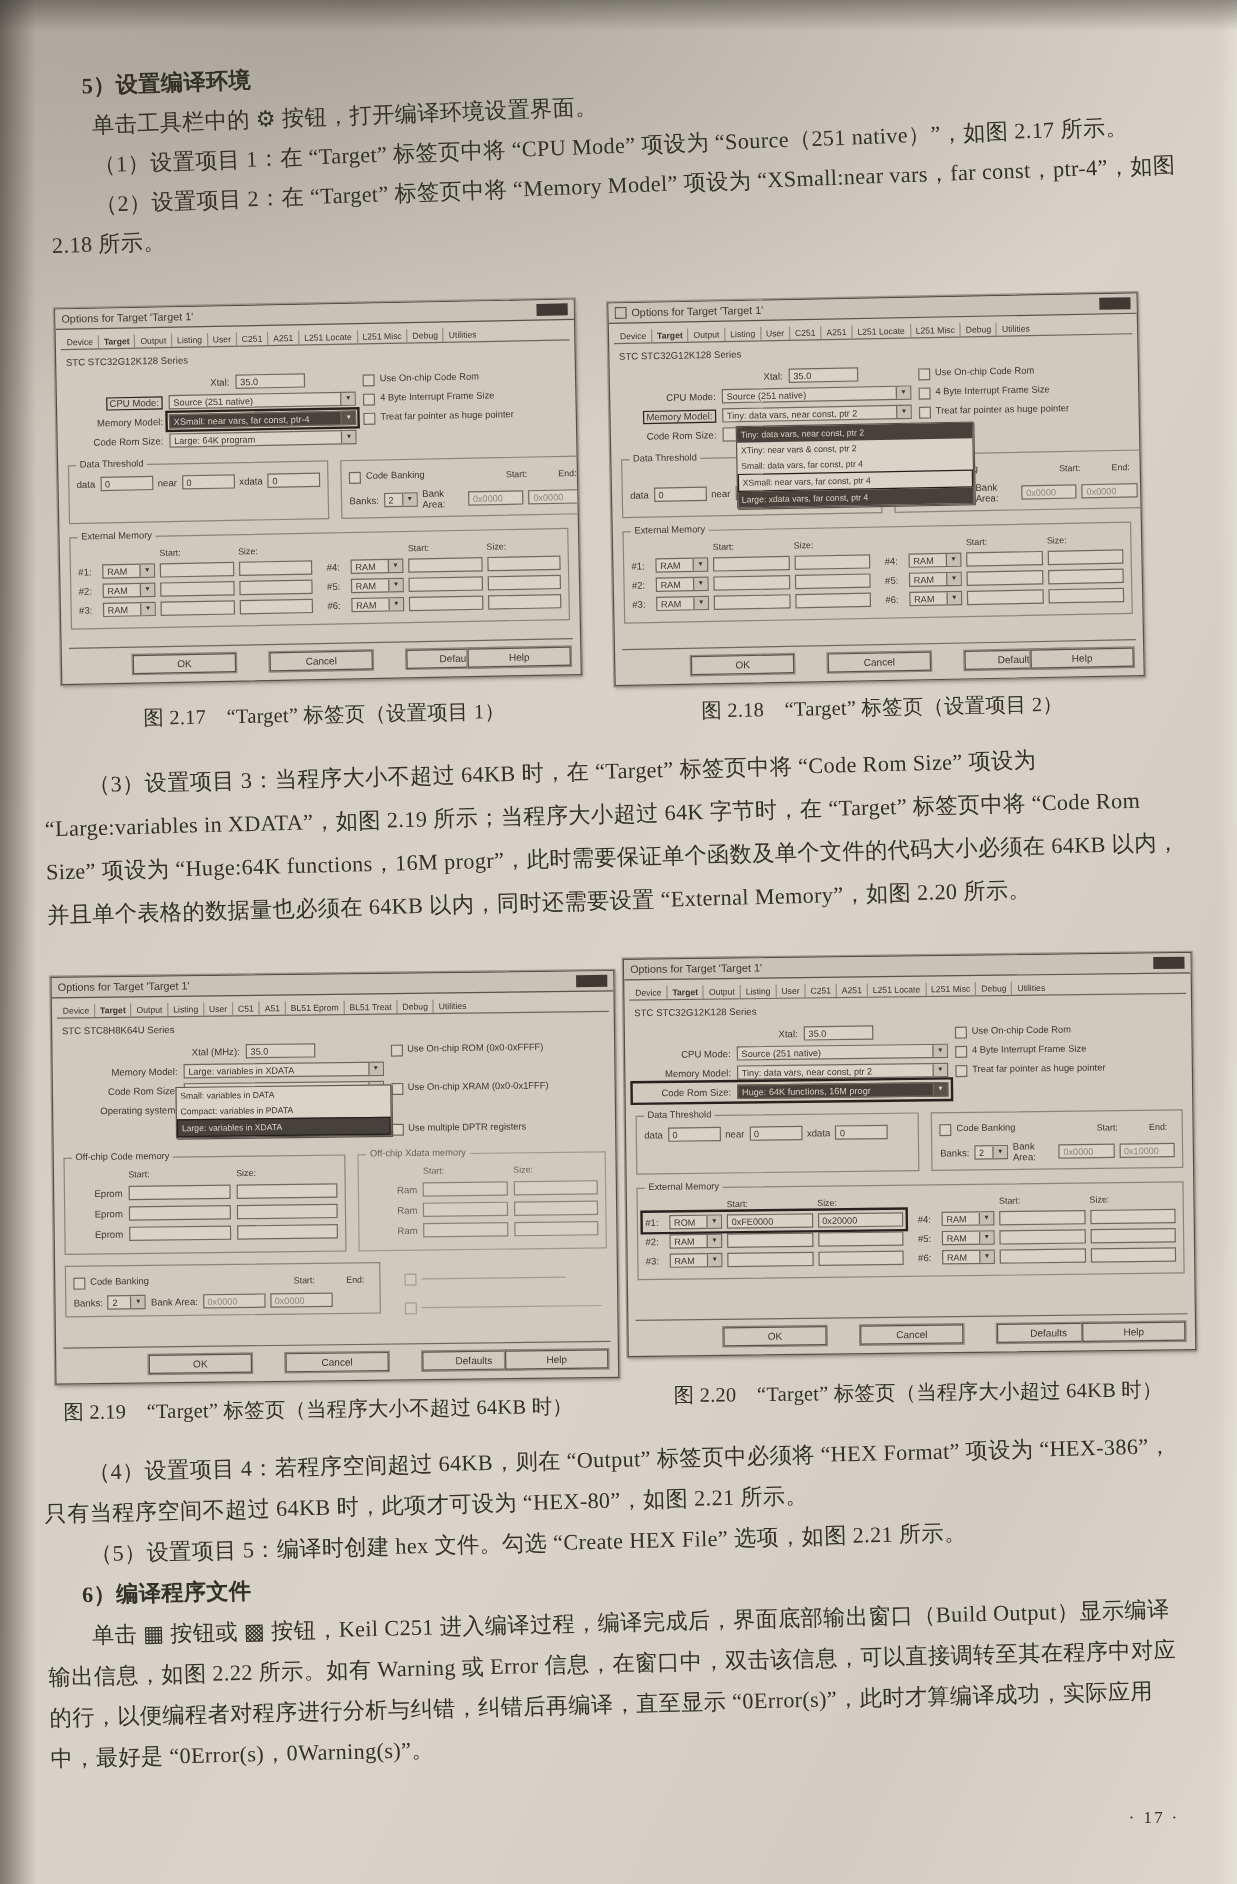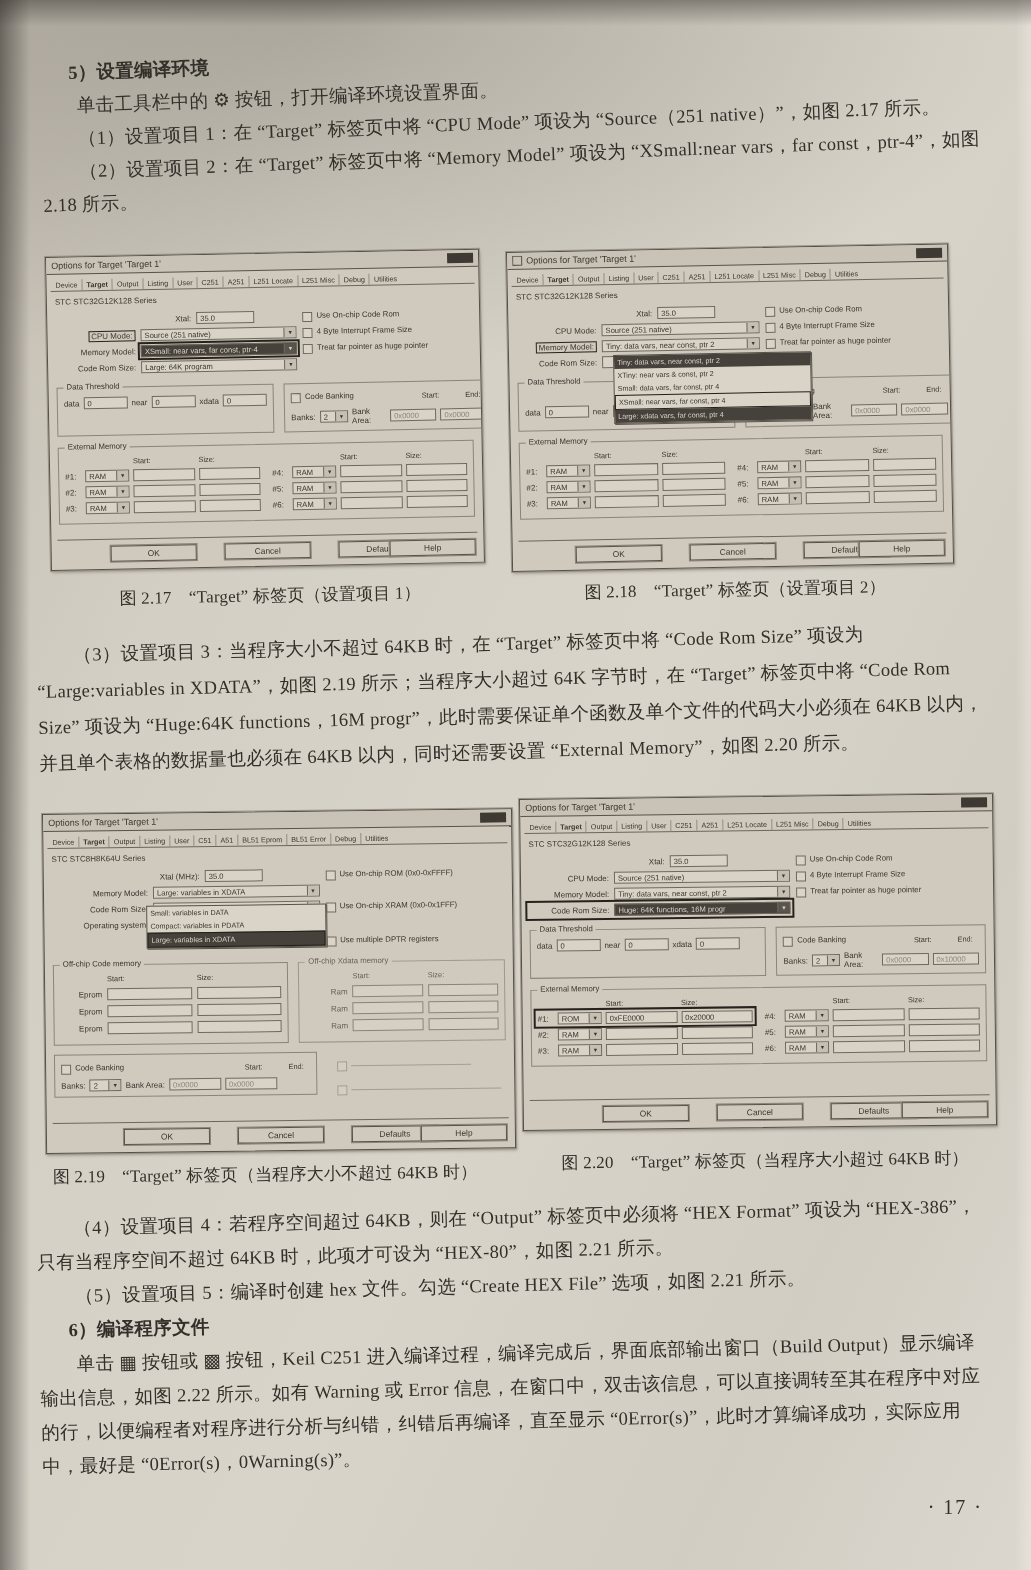--- a/index.html
+++ b/index.html
@@ -15,21 +15,21 @@
   .rot-a{transform:rotate(-2.1deg);transform-origin:left top;}
   .rot-b{transform:rotate(-1.1deg);transform-origin:left top;}
   .rot-c{transform:rotate(-1.5deg);transform-origin:left top;}
   .rot-d{transform:rotate(-0.7deg);transform-origin:left top;}
   .rot-e{transform:rotate(-1.4deg);transform-origin:left top;}
   .txt p{margin:0;font-size:18.5px;line-height:33px;text-indent:2em;letter-spacing:.3px;}
   .txt p.h{text-indent:1.6em;font-weight:bold;}
   .mid p,.bot p{line-height:36px;}
   .bot p{line-height:34px;}
   .caption{position:absolute;font-size:17px;text-align:center;white-space:nowrap;letter-spacing:.2px;}
-  .pagenum{position:absolute;font-size:20px;letter-spacing:2px;}
+  .pagenum{position:absolute;font-size:14px;letter-spacing:2px;margin-top:12px;}
 
   
   .dlg{position:absolute;display:flex;flex-direction:column;background:#cfc9be;border:1.5px solid #555047;
        box-shadow:0 0 0 1px #9a958b,1px 2px 3px rgba(60,57,50,.35);
        font-family:"Liberation Sans","DejaVu Sans",sans-serif;color:#3b372f;overflow:hidden;}
   .tb{height:16px;flex:none;display:flex;align-items:center;justify-content:space-between;
       padding:0 5px;font-size:9px;border-bottom:1px solid #57524a;background:#c9c3b7;}
   .tleft{display:flex;align-items:center;gap:4px;white-space:nowrap;overflow:hidden;}
   .wicon{width:8px;height:8px;border:1px solid #57524a;flex:none;}
   .winbtn{width:26px;height:10px;background:#3e3a33;flex:none;}
@@ -525,21 +525,21 @@
     <div class="tabs">
 
     <span class="tab">Device</span>
         <span class="tab active">Target</span>
         <span class="tab">Output</span>
         <span class="tab">Listing</span>
         <span class="tab">User</span>
         <span class="tab">C51</span>
         <span class="tab">A51</span>
         <span class="tab">BL51 Eprom</span>
-        <span class="tab">BL51 Error</span>
+        <span class="tab">BL51 Treat</span>
         <span class="tab">Debug</span>
         <span class="tab">Utilities</span>
       </div>
     <div class="bd">
       <div class="devline">STC STC8H8K64U Series</div>
       <div class="toprow">
         <div class="topleft" style="width:60%;">
           <div class="frow xtal">
             <span class="lbl">Xtal (MHz):</span>
             <span class="field w56">35.0</span>

